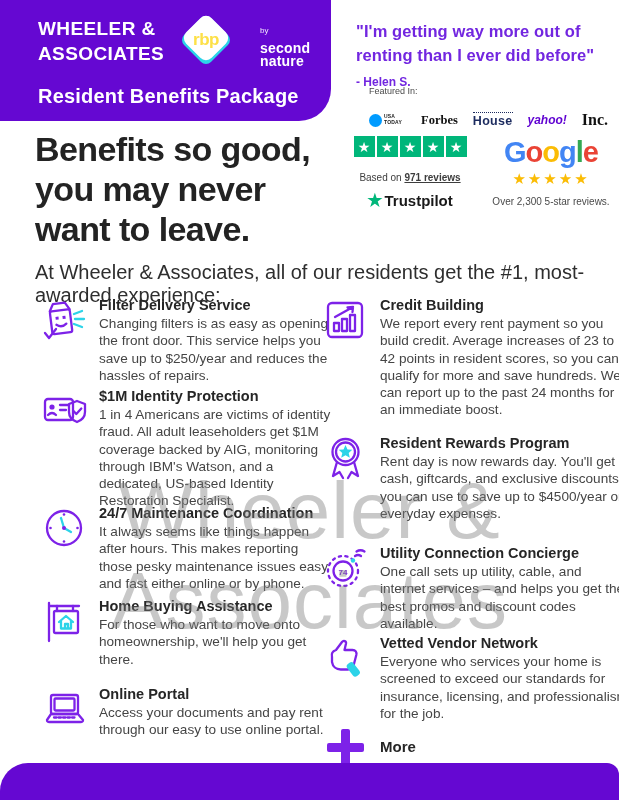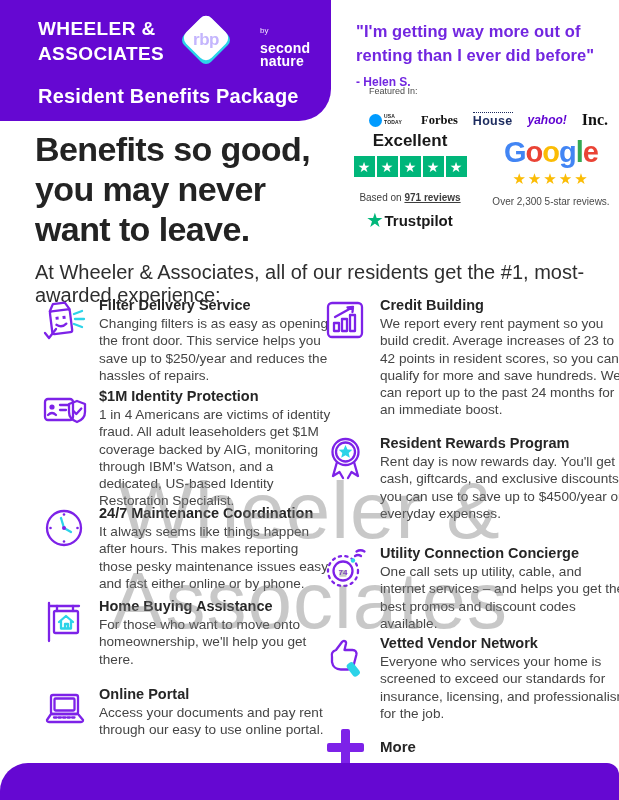--- a/index.html
+++ b/index.html
@@ -20,21 +20,21 @@
   }
   .package-title{
     position:absolute;left:38px;bottom:13px;color:#fff;font-weight:bold;
     font-size:20px;letter-spacing:.2px;white-space:nowrap;
   }
   .logo-cluster{position:absolute;left:180px;top:14px;width:130px;height:56px;}
   .rbp-diamond{position:absolute;left:0;top:0;width:52px;height:52px;}
   .rbp-teal{position:absolute;left:7px;top:7px;width:38px;height:38px;background:#2cd3e8;border-radius:7px;transform:rotate(45deg);}
   .rbp-white{position:absolute;left:8px;top:6px;width:36px;height:36px;background:#ffffff;border-radius:8px;transform:rotate(45deg);}
   .rbp-text{position:absolute;left:0;top:0;width:52px;height:52px;display:flex;align-items:center;justify-content:center;
-    color:#c4b5fd;font-weight:bold;font-size:17px;letter-spacing:-.5px;}
+    color:#fde047;font-weight:bold;font-size:17px;letter-spacing:-.5px;}
   .byline{position:absolute;left:60px;top:13px;color:#fff;line-height:.92;margin-left:20px;}
   .byline .by{font-size:8px;vertical-align:top;margin-right:2px;opacity:.9;}
   .byline .brand{font-weight:bold;font-size:14px;letter-spacing:.2px;display:inline-block;text-align:left;}
 
   
   .quote-block{position:absolute;left:356px;top:20px;width:252px;}
   .quote-text{color:#7226e0;font-size:16.5px;font-weight:bold;line-height:1.45;letter-spacing:.1px;}
   .quote-attrib{color:#7226e0;font-size:12px;font-weight:bold;margin-top:7px;}
 
   
@@ -141,21 +141,20 @@
       <span class="logo-forbes">Forbes</span>
       <span class="logo-house">House</span>
       <span class="logo-yahoo">yahoo!</span>
       <span class="logo-inc">Inc.</span>
     </div>
   </div>
 
   <div class="headline">Benefits so good, you may never want to leave.</div>
 
   <div class="tp-block">
-    <div class="tp-excellent">Excellent</div>
     <div class="tp-stars">
       <span class="tp-star"></span>
         <span class="tp-star"></span>
         <span class="tp-star"></span>
         <span class="tp-star"></span>
         <span class="tp-star"></span>
     </div>
     <div class="tp-basedon">
       <span>Based on </span><span class="tp-count">971 reviews</span>
     </div>

